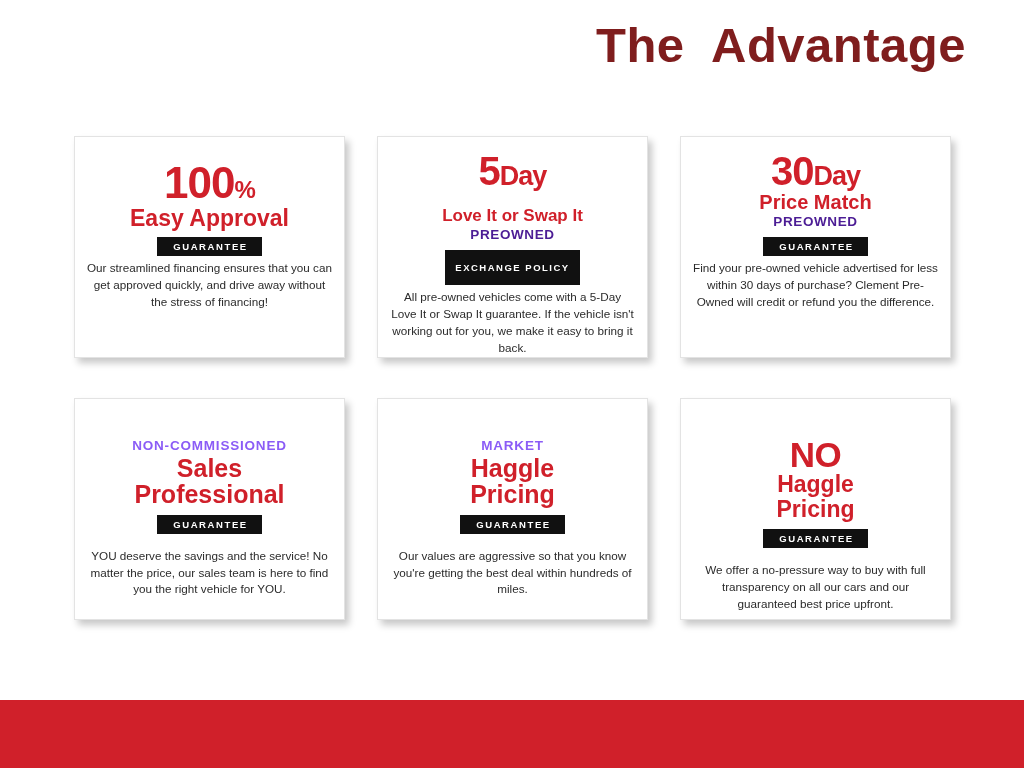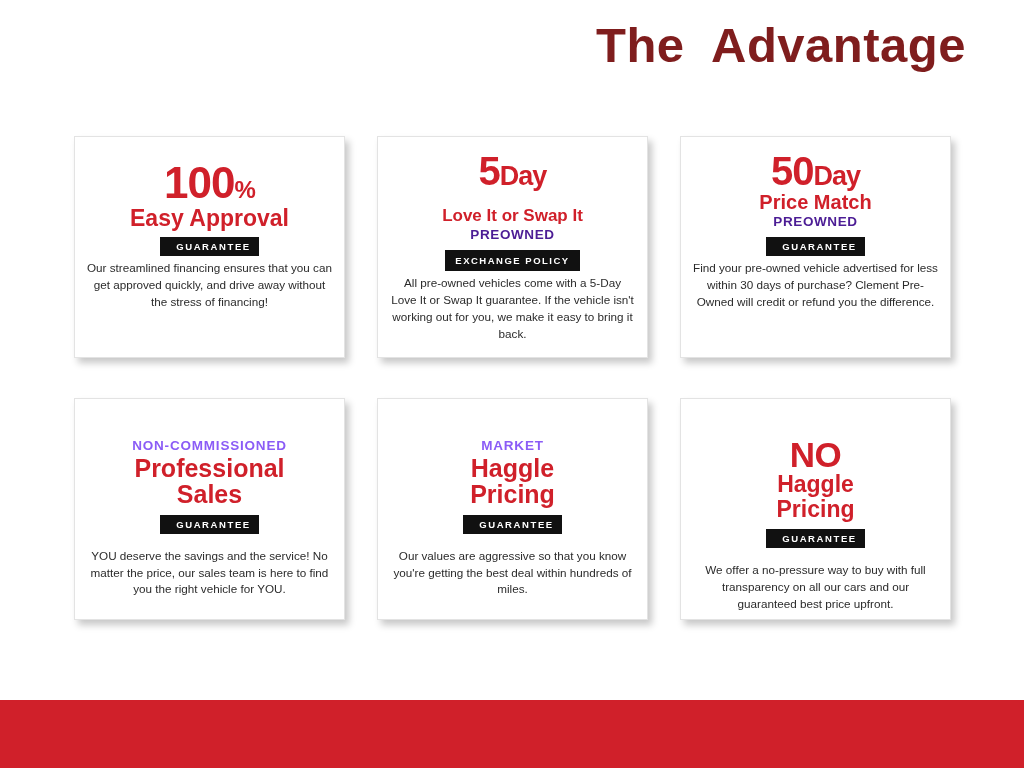--- a/index.html
+++ b/index.html
@@ -147,27 +147,27 @@
     line-height: 1.08;
   }
   
   .badge {
     display: inline-block;
     background: #111111;
     color: #ffffff;
     font-size: 9.5px;
     font-weight: bold;
     letter-spacing: 1.6px;
-    padding: 4px 8px 4px 16px;
+    padding: 4px 14px 4px 16px;
     margin-top: 7px;
     white-space: nowrap;
   }
   .badge.wide {
     letter-spacing: 1.5px;
-    padding: 5px 10px;
+    padding: 12px 10px;
   }
   .body-text {
     color: #2b2b2b;
     font-size: 11.7px;
     line-height: 1.45;
     text-align: center;
     margin-top: 4px;
     width: 100%;
   }
   .card.c2 .body-text,
@@ -214,33 +214,33 @@
         <div class="hl-red hl-5day"><span>5</span><span class="day">Day</span></div>
         <div class="line-swap">Love It or Swap It</div>
         <div class="line-preowned">PREOWNED</div>
         <span class="badge wide">EXCHANGE POLICY</span>
       </div>
       <div class="body-text">All pre-owned vehicles come with a 5-Day Love It or Swap It guarantee. If the vehicle isn't working out for you, we make it easy to bring it back.</div>
     </div>
 
     <div class="card c3">
       <div class="card-top">
-        <div class="hl-red hl-30day"><span>50</span><span class="day">Day</span></div>
+        <div class="hl-red hl-30day"><span>30</span><span class="day">Day</span></div>
         <div class="line-pricematch">Price Match</div>
         <div class="line-preowned">PREOWNED</div>
         <span class="badge">GUARANTEE</span>
       </div>
       <div class="body-text">Find your pre-owned vehicle advertised for less within 30 days of purchase? Clement Pre-Owned will credit or refund you the difference.</div>
     </div>
 
     <div class="card c4">
       <div class="card-top">
         <div class="eyebrow">NON-COMMISSIONED</div>
+        <div class="big-two">Sales</div>
         <div class="big-two">Professional</div>
-        <div class="big-two">Sales</div>
         <span class="badge">GUARANTEE</span>
       </div>
       <div class="body-text">YOU deserve the savings and the service! No matter the price, our sales team is here to find you the right vehicle for YOU.</div>
     </div>
 
     <div class="card c5">
       <div class="card-top">
         <div class="eyebrow">MARKET</div>
         <div class="big-two">Haggle</div>
         <div class="big-two">Pricing</div>

